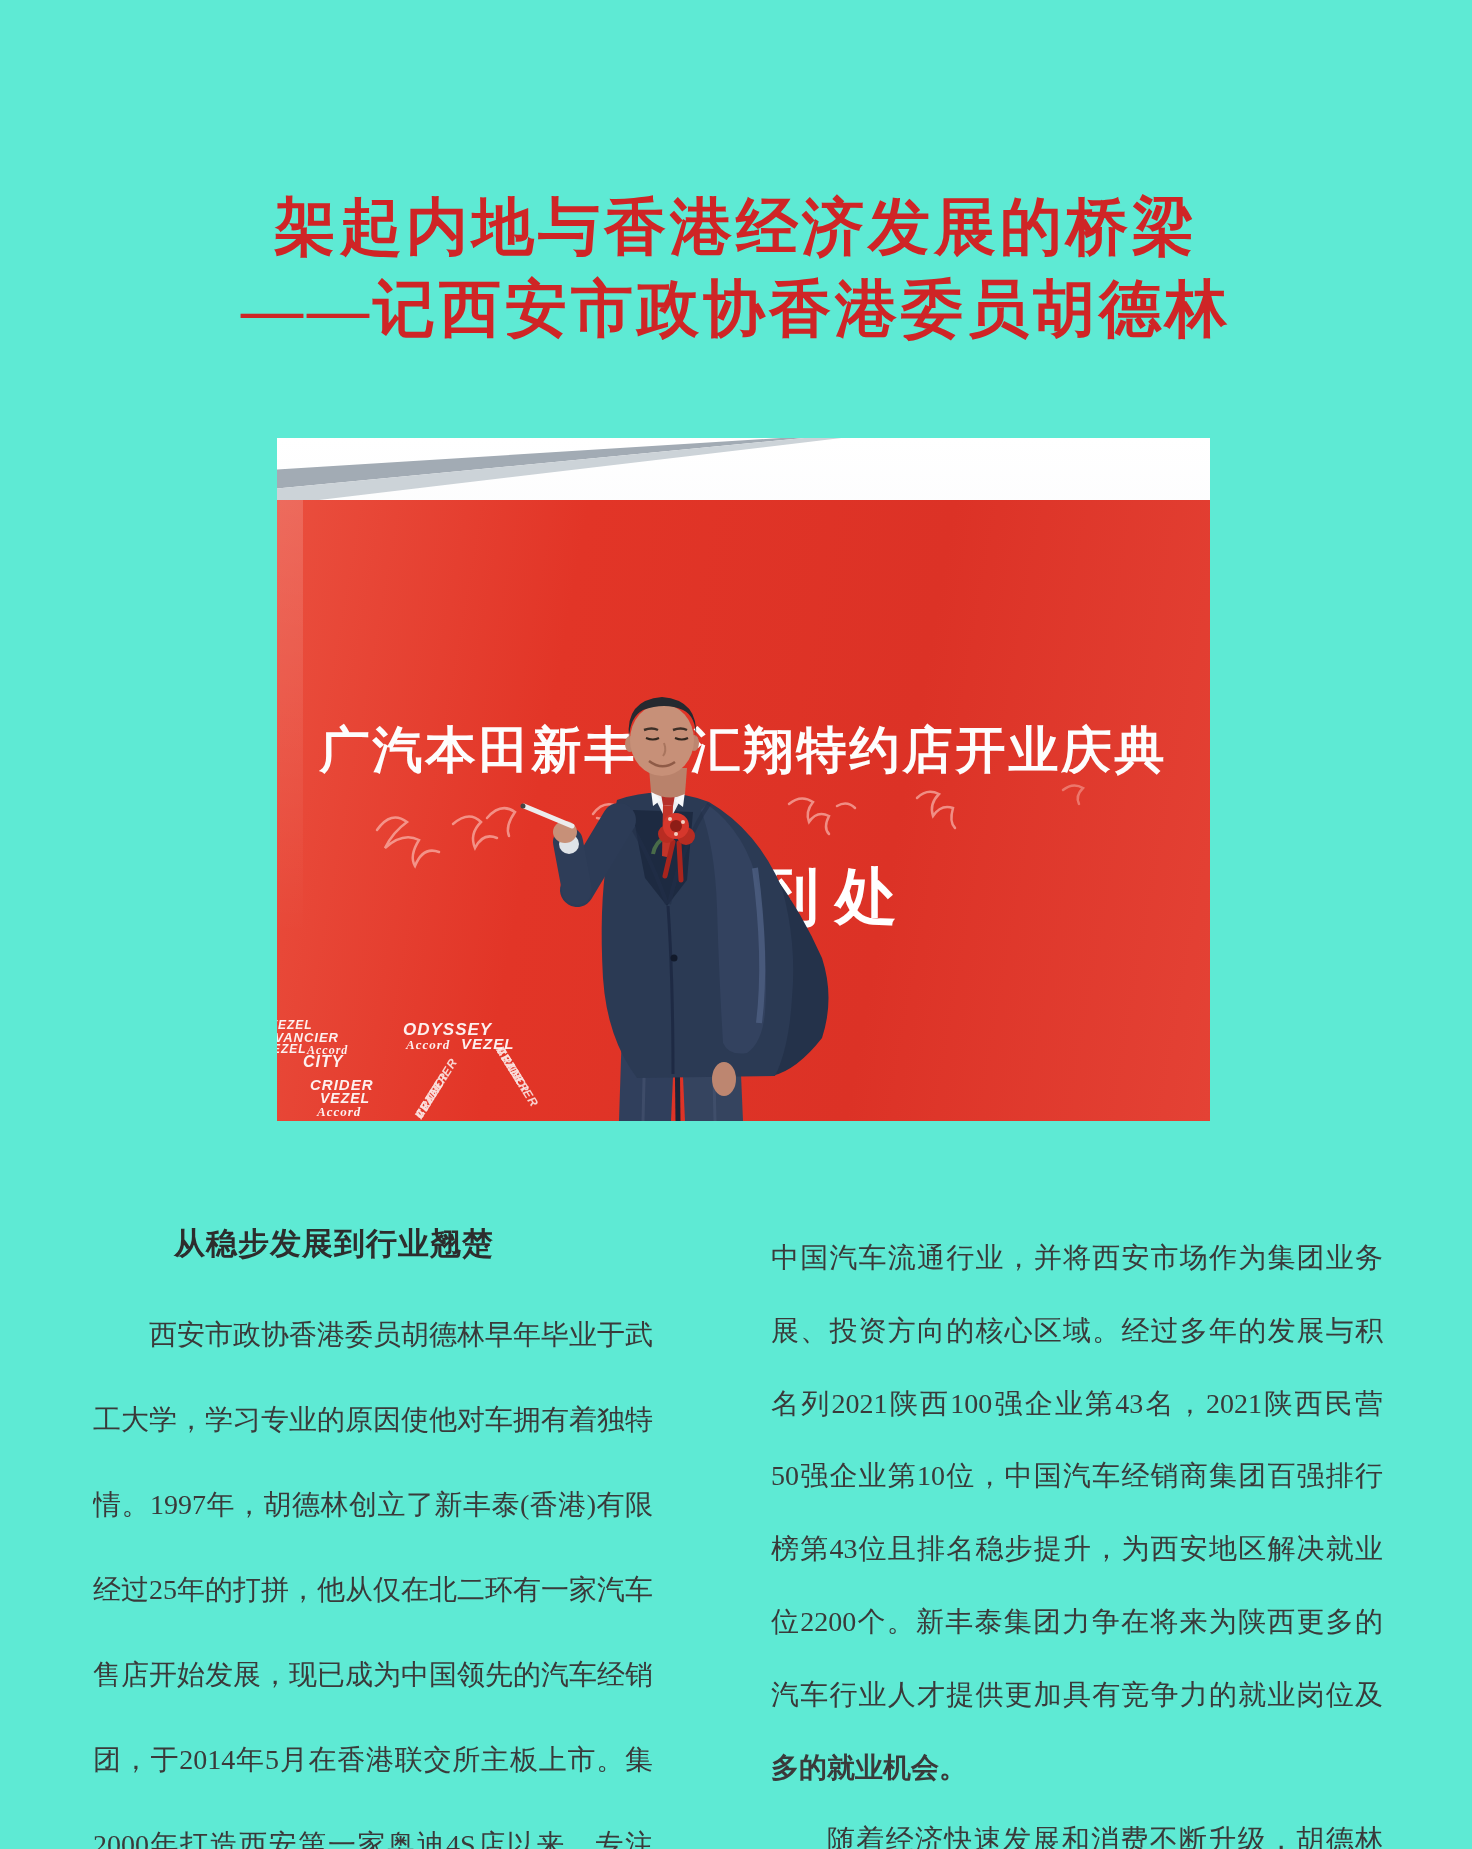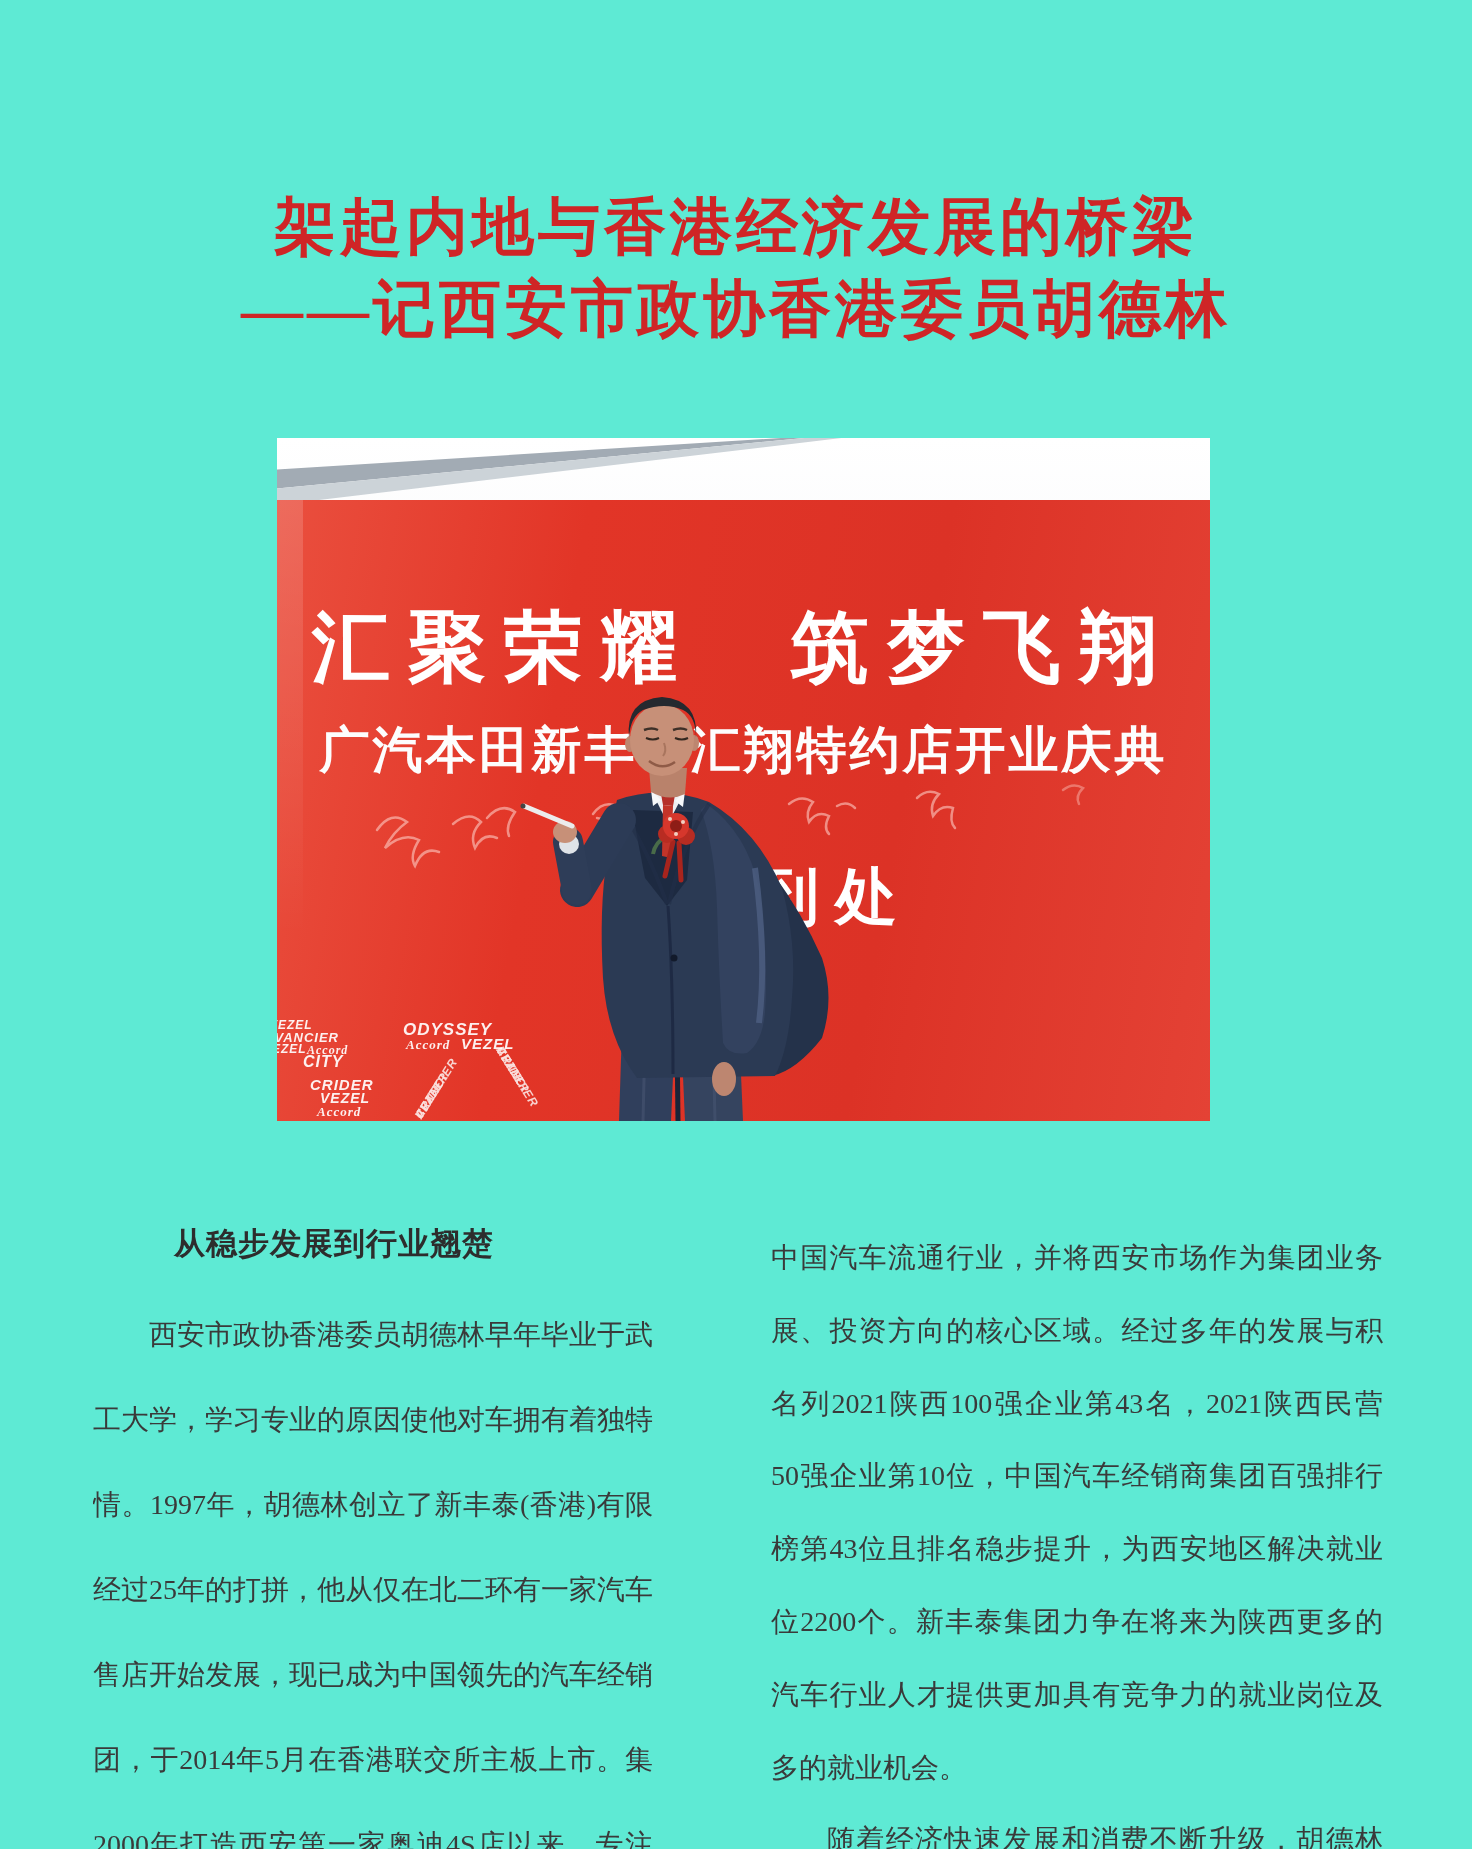--- a/index.html
+++ b/index.html
@@ -58,41 +58,37 @@
   .heading{position:absolute;left:157px;top:1206px;margin:17px;
         font-family:"Liberation Sans",sans-serif;font-weight:bold;font-size:31px;
         color:#2d2d2d;letter-spacing:1px;}
   .col{position:absolute;color:#3a3a3a;font-size:28px;}
   .col .line{text-align:justify;text-align-last:justify;overflow:hidden;}
   .col-left{left:93px;top:1292px;width:560px;}
   .col-left .line{height:85px;line-height:85px;}
   .col-right{left:771px;top:1222px;width:612px;}
   .col-right .line{height:72.8px;line-height:72.8px;}
   .line.indent{text-indent:56px;}
-  .line.flush{text-align-last:left;}
+  .line.flush{text-align-last:left;font-weight:bold;}
 </style>
 </head>
 <body>
 
 <div id="page">
 
   <header class="title">
     <div>架起内地与香港经济发展的桥梁</div>
     <div>——记西安市政协香港委员胡德林</div>
   </header>
 
   <figure class="photo">
     <div class="roof roof1"></div>
     <div class="roof roof2"></div>
     <div class="wall"></div>
 
-    <div class="slogan">
-      <span>汇聚荣耀</span>
-      <span>筑梦飞翔</span>
-    </div>
     <div class="banner">广汽本田新丰泰汇翔特约店开业庆典</div>
     <div class="daochu">到处</div>
 
     <svg class="sigs" viewBox="0 0 933 683">
       <g fill="none" stroke="#ffd9d2" stroke-width="2.5" stroke-linecap="round" opacity="0.55">
         <path d="M100,392 q14,-20 30,-8 q-14,10 -22,26 q18,-16 34,-8 q-10,16 -4,26 q8,-20 24,-14"></path>
         <path d="M176,386 q16,-14 28,-2 q-12,12 -6,26 q8,-16 22,-10"></path>
         <path d="M210,380 q14,-16 28,-6 q-10,14 -6,24"></path>
         <path d="M316,376 q10,-14 24,-8 q-10,10 -14,22 m-6,-10 q14,2 20,10"></path>
         <path d="M512,366 q12,-10 24,-2 q-8,10 -4,20 q8,-12 20,-6 q-6,12 0,18 m8,-28 q10,-6 18,2"></path>

